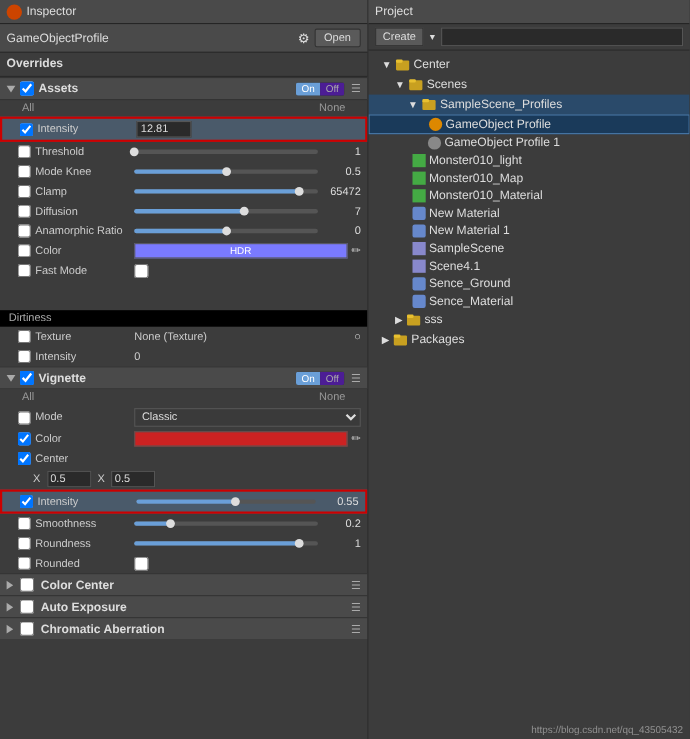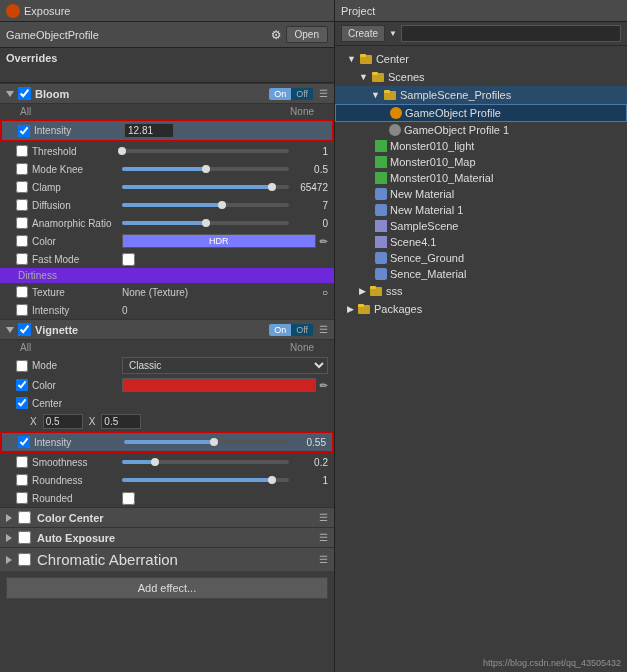--- a/index.html
+++ b/index.html
@@ -51,21 +51,21 @@
 
     .overrides-section {
       padding: 4px 6px;
       border-bottom: 1px solid #2a2a2a;
     }
 
     .overrides-title {
       font-size: 11px;
       font-weight: bold;
       color: #ddd;
-      margin-bottom: 14px;
+      margin-bottom: 1px;
     }
 
     .effect-header {
       background: #4a4a4a;
       padding: 3px 6px;
       display: flex;
       align-items: center;
       justify-content: space-between;
       border-top: 1px solid #333;
       border-bottom: 1px solid #333;
@@ -93,21 +93,21 @@
 
     .toggle-on {
       background: #555;
       color: #ddd;
       padding: 1px 5px;
       font-size: 9px;
       cursor: pointer;
     }
 
     .toggle-off {
-      background: #0c4a6e;
+      background: #4c1d95;
       color: #aaa;
       padding: 1px 5px;
       font-size: 9px;
       cursor: pointer;
     }
 
     .toggle-on.active {
       background: #6a9fd8;
       color: white;
     }
@@ -206,24 +206,25 @@
       justify-content: center;
       font-size: 9px;
       color: white;
     }
 
     .color-swatch.red {
       background: #cc2222;
     }
 
     .section-divider {
-      padding: 2px 18px;
+      padding: 2px 8px;
       font-size: 10px;
       color: #aaa;
-      background: #6d28d9;
+      background: #000000;
+      margin-top: 27px;
     }
 
     .center-row {
       display: flex;
       align-items: center;
       padding: 2px 6px 2px 30px;
       gap: 6px;
       font-size: 10px;
       color: #ccc;
     }
@@ -352,40 +353,40 @@
       background: #4a5a6a;
       border: 2px solid #cc0000;
     }
   </style>
 </head>
 <body>
 
 <div class="inspector-panel">
   <div class="inspector-header">
     <span style="width:14px;height:14px;background:#cc4400;border-radius:50%;display:inline-block;"></span>
-    <span>Exposure</span>
+    <span>Inspector</span>
   </div>
   <div class="go-profile-header">
     <span>GameObjectProfile</span>
     <div style="display:flex;gap:4px;align-items:center;">
       <span style="font-size:12px;cursor:pointer;">⚙</span>
       <button class="open-btn">Open</button>
     </div>
   </div>
   <div class="inspector-body">
     <div class="overrides-section">
       <div class="overrides-title">Overrides</div>
     </div>
 
     
     <div class="effect-header">
       <div class="effect-header-left">
         <div class="triangle-down"></div>
         <input type="checkbox" checked="" style="margin: 0px;">
-        <span class="effect-name">Bloom</span>
+        <span class="effect-name">Assets</span>
       </div>
       <div style="display:flex;align-items:center;gap:6px;">
         <div class="on-off-toggle">
           <span class="toggle-on active">On</span>
           <span class="toggle-off">Off</span>
         </div>
         <span style="font-size:10px;color:#aaa;">☰</span>
       </div>
     </div>
     <div class="all-none-row">
@@ -639,26 +640,25 @@
         <span style="font-size:11px;font-weight:bold;color:#ddd;">Auto Exposure</span>
       </div>
       <span style="font-size:10px;color:#aaa;">☰</span>
     </div>
 
     
     <div class="collapsed-effect">
       <div class="collapsed-left">
         <div class="triangle-right"></div>
         <input type="checkbox" style="margin: 0px 2px;">
-        <span style="font-size:15px;font-weight:normal;color:#ddd;">Chromatic Aberration</span>
+        <span style="font-size:11px;font-weight:bold;color:#ddd;">Chromatic Aberration</span>
       </div>
       <span style="font-size:10px;color:#aaa;">☰</span>
     </div>
 
-    <button class="add-effect-btn">Add effect...</button>
   </div>
 </div>
 
 <div class="project-panel">
   <div class="project-header">
     <span>Project</span>
   </div>
   <div class="project-toolbar">
     <button class="create-btn">Create</button>
     <span style="font-size:8px;cursor:pointer;">▼</span>

